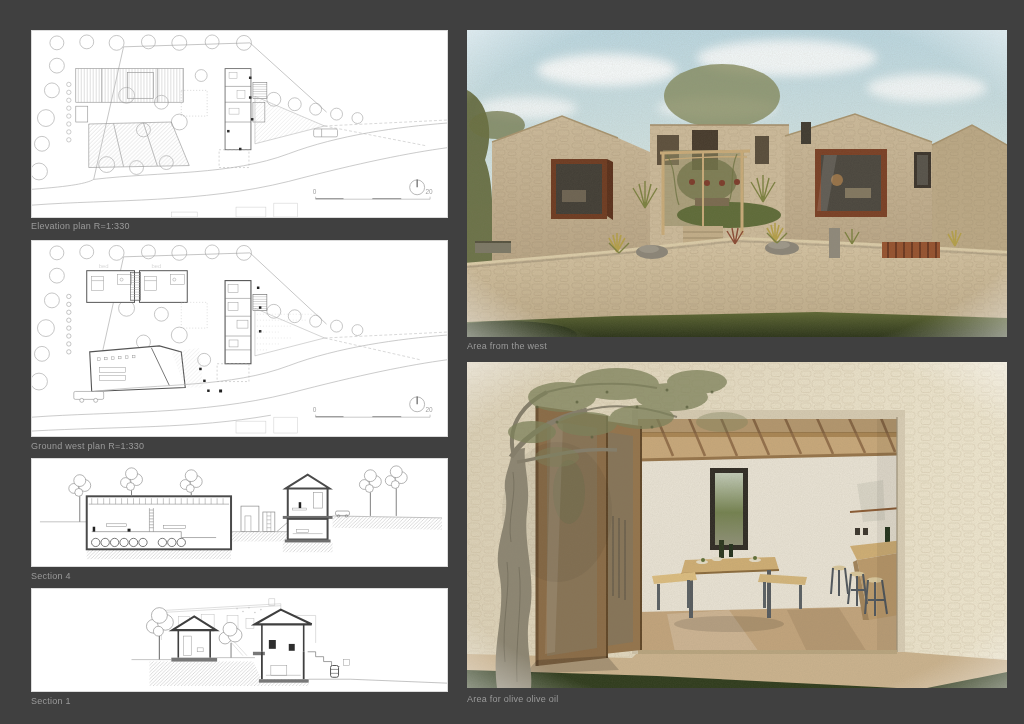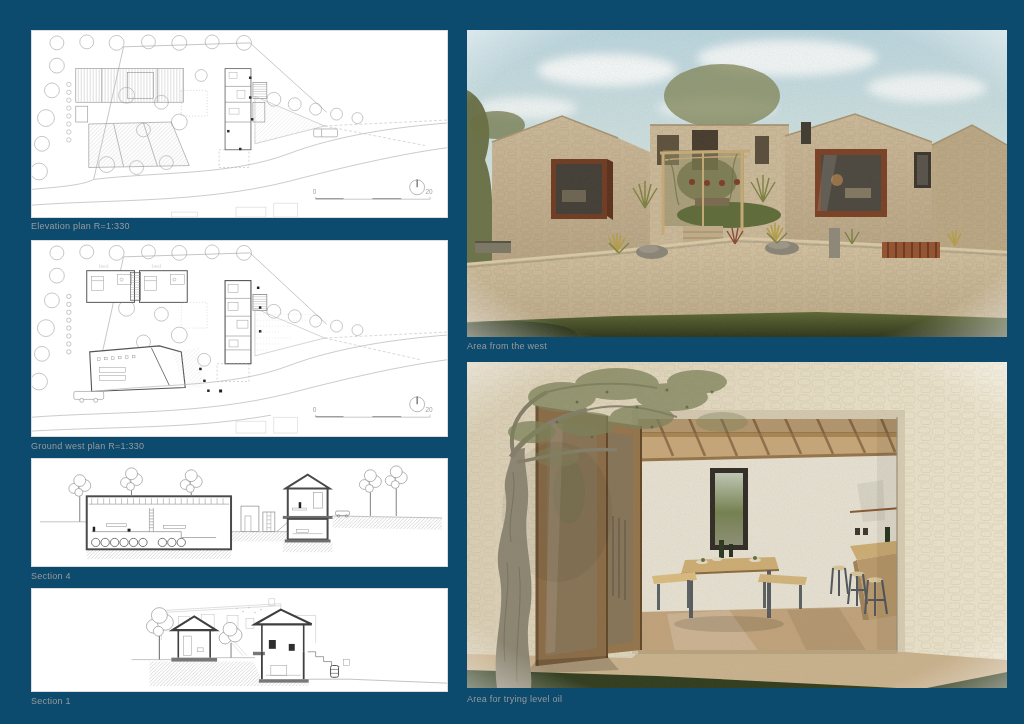--- a/index.html
+++ b/index.html
@@ -1,18 +1,18 @@
 <!DOCTYPE html>
 <html><head>
 <meta charset="utf-8">
 <style>
   html,body{margin:0;padding:0;}
   body{width:1024px;height:724px;background:#fff;position:relative;
        font-family:"Liberation Sans",sans-serif;overflow:hidden;}
-  .board{position:absolute;inset:0;background:#0c4a6e;}
+  .board{position:absolute;inset:0;background:#404040;}
   figure{position:absolute;margin:0;padding:0;}
   .panel{border:1px solid #dcdcdc;box-sizing:border-box;background:#fff;}
   .panel svg,.render svg{display:block;width:100%;height:100%;}
   .caption{position:absolute;font-size:9px;line-height:10px;color:#9a9a9a;letter-spacing:.25px;}
   
   .p1{left:31px;top:30px;width:417px;height:188px;}
   .c1{left:31px;top:221px;}
   .p2{left:31px;top:240px;width:417px;height:197px;}
   .c2{left:31px;top:441px;}
   .p3{left:31px;top:458px;width:417px;height:109px;}
@@ -741,15 +741,15 @@
             <circle cx="220" cy="45" r="1.5"></circle>
             <circle cx="70" cy="45" r="1.5"></circle>
             <circle cx="185" cy="65" r="1.5"></circle>
             <circle cx="245" cy="30" r="1.5"></circle>
         </g>
       </g>
       <rect width="540" height="326" filter="url(#r2g)" opacity="0.35"></rect>
       <rect width="540" height="326" fill="url(#r2v)"></rect>
     </svg>
   </figure>
-  <div class="caption cr2">Area for trying level oil</div>
+  <div class="caption cr2">Area for olive olive oil</div>
 
 </div>
 
 </body></html>

